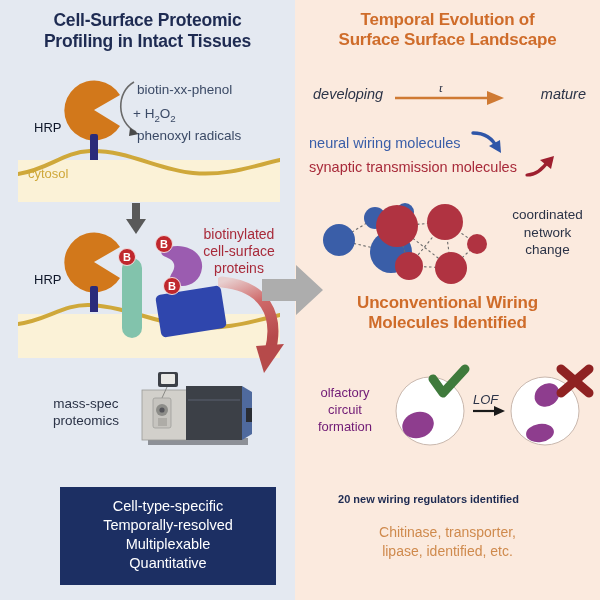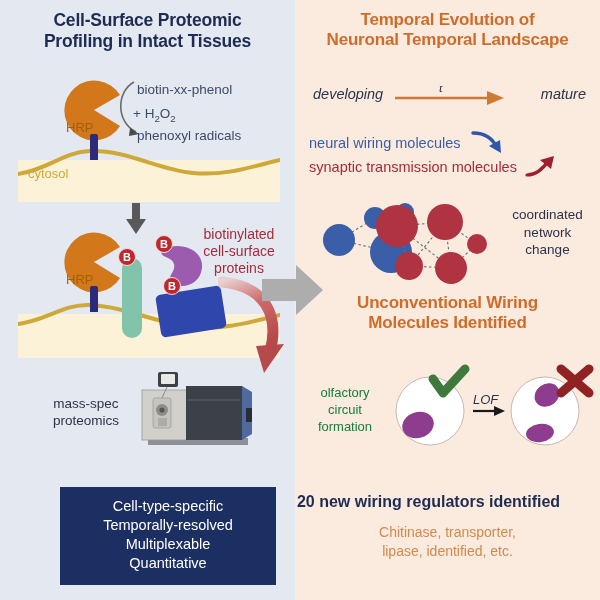--- a/index.html
+++ b/index.html
@@ -32,21 +32,21 @@
   .cytosol-fill{
     position:absolute;left:0;bottom:0;width:100%;height:40px;
     background:#fbf2d7;
   }
   .membrane-svg{position:absolute;left:0;top:0;}
 
   #hrp1{left:62px;top:80px;}
   #hrp2{left:62px;top:232px;}
   .hrp-wrap{position:absolute;width:62px;height:68px;}
   .hrp-label{
-    position:absolute;font-size:13px;color:#a16207;font-weight:normal;margin-left:32px;
+    position:absolute;font-size:13px;color:#0f172a;font-weight:normal;
   }
 
   .chem{position:absolute;color:#3b4a66;font-size:13.5px;white-space:nowrap;}
   #chem-biotin{left:137px;top:82px;}
   #chem-h2o2{left:133px;top:106px;}
   #chem-phenoxyl{left:137px;top:128px;}
   sub{font-size:0.72em;}
 
   #cytosol-label-1{
     position:absolute;left:28px;top:176px;
@@ -109,31 +109,31 @@
   #network{position:absolute;left:22px;top:200px;}
   #network-label{
     position:absolute;left:205px;top:206px;width:95px;
     color:#2b3347;font-size:13.5px;text-align:center;line-height:1.3;
   }
 
   #right-title2{left:0;top:293px;width:305px;}
 
   #olf-label{
     position:absolute;left:10px;top:385px;width:80px;
-    color:#15803d;font-size:13px;text-align:center;line-height:1.3;
+    color:#701a75;font-size:13px;text-align:center;line-height:1.3;
   }
   #olf-graphic{position:absolute;left:90px;top:363px;}
   #lof-label{
     position:absolute;left:178px;top:392px;
     font-style:italic;color:#2b3347;font-size:13px;
   }
 
   #regulators-line{
     position:absolute;left:0;top:493px;width:267px;text-align:center;
-    color:#1e2b52;font-size:16px;font-weight:bold;
+    color:#1e2b52;font-size:11px;font-weight:bold;
   }
   #enzyme-list{
     position:absolute;left:0;top:523px;width:305px;text-align:center;
     color:#cf8a4d;font-size:14px;line-height:1.38;
   }
 
   
   #gray-arrow{position:absolute;left:262px;top:263px;z-index:5;}
 </style>
 </head>
@@ -249,21 +249,21 @@
       <div>Temporally-resolved</div>
       <div>Multiplexable</div>
       <div>Quantitative</div>
     </div>
   </div>
 
   <div id="right-panel" class="panel">
 
     <div id="right-title" class="abs title ttl-right">
       <div>Temporal Evolution of</div>
-      <div>Neuronal Temporal Landscape</div>
+      <div>Surface Surface Landscape</div>
     </div>
 
     <div id="t-arrow-row">
       <div id="dev-label" class="ital">developing</div>
       <div id="mature-label" class="ital">mature</div>
       <svg class="abs" style="left:100px;top:8px;" width="110" height="22" viewBox="0 0 110 22">
         <line x1="0" y1="12" x2="96" y2="12" stroke="#cf7a33" stroke-width="2.4"></line>
         <path d="M92 5 L109 12 L92 19 Z" fill="#cf7a33"></path>
         <text x="44" y="6" font-size="13" font-style="italic" fill="#2b3347" font-family="Liberation Serif, serif">t</text>
       </svg>

